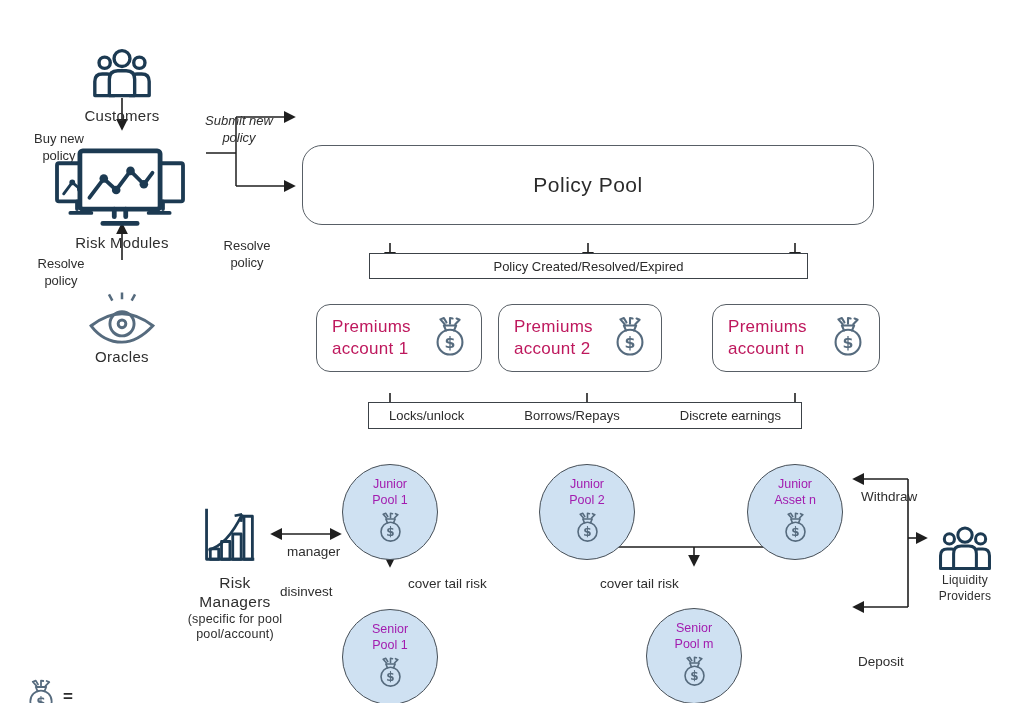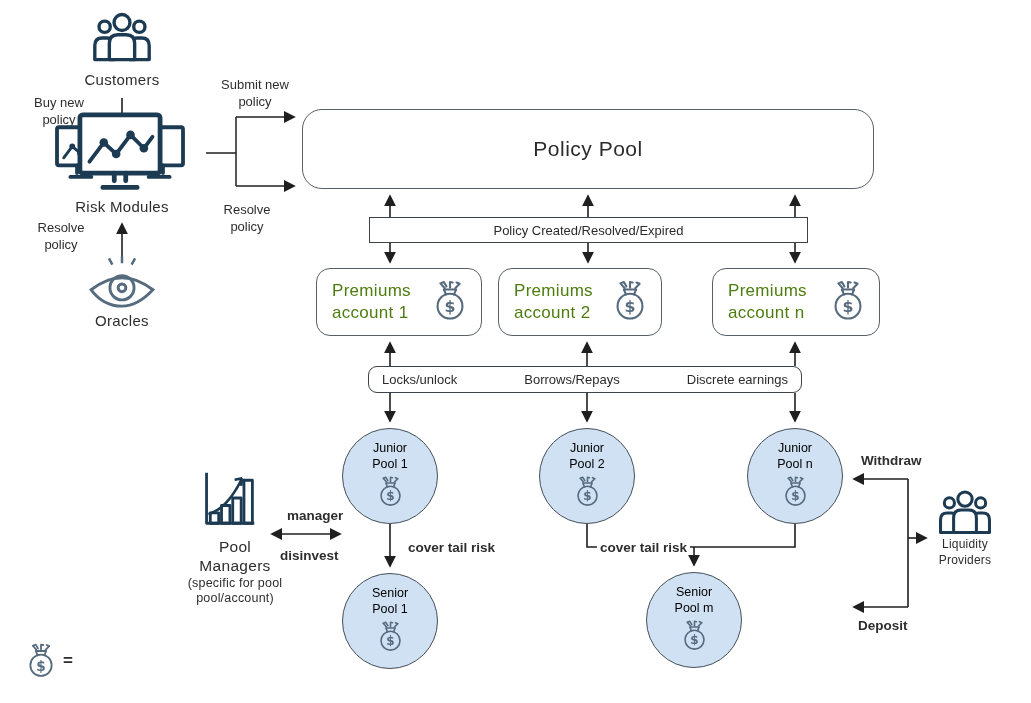--- a/index.html
+++ b/index.html
@@ -10,38 +10,38 @@
     --pool-fill:#cfe1f2;
     --pool-border:#474f57;
     --box-border:#585f66;
     --bg:#ffffff;
   }
   html,body{margin:0;padding:0;background:#fff;}
   body{font-family:"Liberation Sans", sans-serif; color:var(--ink);}
   #canvas{position:relative;width:1031px;height:703px;background:var(--bg);overflow:hidden;}
   .abs{position:absolute;}
   svg.layer{position:absolute;left:0;top:0;width:1031px;height:703px;z-index:1;pointer-events:none;}
-  .node{z-index:2;}
+  .node{z-index:2;margin-top:36px;}
   .lbl{color:var(--ink);text-align:center;line-height:1.32;}
   .f13{font-size:13px;}
-  .f135{font-size:13.5px;font-weight:bold;}
+  .f135{font-size:13.5px;}
   .f15{font-size:15px;letter-spacing:.3px;}
   .f145{font-size:12px;letter-spacing:.2px;}
   .ln{stroke:var(--line);stroke-width:1.6;fill:none;}
   .thin{stroke-width:1.5;}
   .box{background:#fff;border:1.5px solid var(--box-border);box-sizing:border-box;}
   .pool-box{border-radius:20px;display:flex;align-items:center;justify-content:center;}
   .pool-title{font-size:21px;letter-spacing:.5px;color:#2b2b2b;}
   .bar{border:1.3px solid #3c4248;background:#fff;display:flex;align-items:center;box-sizing:border-box;font-size:13px;color:#2b2b2b;}
   .bar-center{justify-content:center;}
-  .bar-split{justify-content:space-between;padding:0 13px;border-radius:9px;}
+  .bar-split{justify-content:space-between;padding:0 20px;}
   .prem-box{border-radius:14px;display:flex;align-items:center;justify-content:space-between;padding:0 13px 0 15px;box-sizing:border-box;}
-  .prem-text{font-size:17px;line-height:1.32;letter-spacing:.3px;color:#4d7c0f;text-align:left;}
+  .prem-text{font-size:17px;line-height:1.32;letter-spacing:.3px;color:#be185d;text-align:left;}
   .circle{border-radius:50%;background:var(--pool-fill);border:1.6px solid var(--pool-border);box-sizing:border-box;display:flex;flex-direction:column;align-items:center;justify-content:center;gap:3px;}
-  .circle .ctext{font-size:12.5px;line-height:1.25;text-align:center;color:#000000;}
+  .circle .ctext{font-size:12.5px;line-height:1.25;text-align:center;color:#a21caf;}
   .icon{color:var(--navy);}
   .icon-slate{color:var(--slate);}
   .tag{background:#fff;padding:0 3px;}
   .am-name{font-size:15.5px;line-height:1.25;letter-spacing:.3px;}
   .am-note{font-size:12.5px;line-height:1.25;letter-spacing:.2px;}
   .legend-eq{font-size:17px;font-weight:bold;color:#2b2b2b;}
   .legend-text{font-size:13px;line-height:1.3;color:#2b2b2b;text-align:left;}
 </style>
 </head>
 <body>
@@ -176,21 +176,21 @@
 
   <div class="abs node lbl f13" style="left:28px;top:219px;width:66px;">Resolve policy</div>
 
   <span class="abs node icon-slate" style="left:86px;top:255px;width:72px;height:56px;">
     <svg width="72" height="56">
         <use href="#sym-eye"></use>
       </svg>
   </span>
   <div class="abs node lbl f15" style="left:62px;top:311px;width:120px;">Oracles</div>
 
-  <div class="abs node lbl f13" style="left:212px;top:76px;width:86px;">Submit new policy</div>
+  <div class="abs node lbl f13" style="left:196px;top:76px;width:86px;font-style:italic;">Submit new policy</div>
   <div class="abs node lbl f13" style="left:206px;top:201px;width:82px;">Resolve policy</div>
 
   <div class="abs node box pool-box" style="left:302px;top:109px;width:572px;height:80px;">
     <span class="pool-title">Policy Pool</span>
   </div>
 
   <div class="abs node bar bar-center" style="left:369px;top:217px;width:439px;height:26px;">
     <span>Policy Created/Resolved/Expired</span>
   </div>
 
@@ -242,21 +242,21 @@
       <div>Junior</div>
       <div>Pool 2</div>
     </div>
     <span class="icon-slate"><svg width="27" height="32">
           <use href="#sym-bag"></use>
         </svg></span>
   </div>
   <div class="abs node circle" style="left:747px;top:428px;width:96px;height:96px;">
     <div class="ctext">
       <div>Junior</div>
-      <div>Pool n</div>
+      <div>Asset n</div>
     </div>
     <span class="icon-slate"><svg width="27" height="32">
           <use href="#sym-bag"></use>
         </svg></span>
   </div>
 
   <div class="abs node f135" style="left:408px;top:540px;">cover tail risk</div>
   <div class="abs node f135 tag" style="left:597px;top:540px;">cover tail risk</div>
 
   <div class="abs node circle" style="left:342px;top:573px;width:96px;height:96px;">
@@ -277,21 +277,21 @@
           <use href="#sym-bag"></use>
         </svg></span>
   </div>
 
   <span class="abs node icon" style="left:200px;top:466px;width:58px;height:64px;">
     <svg width="58" height="64">
         <use href="#sym-chart"></use>
       </svg>
   </span>
   <div class="abs node lbl" style="left:170px;top:537px;width:130px;">
-    <div class="am-name">Pool</div>
+    <div class="am-name">Risk</div>
     <div class="am-name">Managers</div>
     <div class="am-note">(specific for pool</div>
     <div class="am-note">pool/account)</div>
   </div>
   <div class="abs node f135" style="left:287px;top:508px;">manager</div>
   <div class="abs node f135" style="left:280px;top:548px;">disinvest</div>
 
   <div class="abs node f135" style="left:861px;top:453px;">Withdraw</div>
   <span class="abs node icon" style="left:938px;top:490px;width:54px;height:46px;">
     <svg width="54" height="46">

